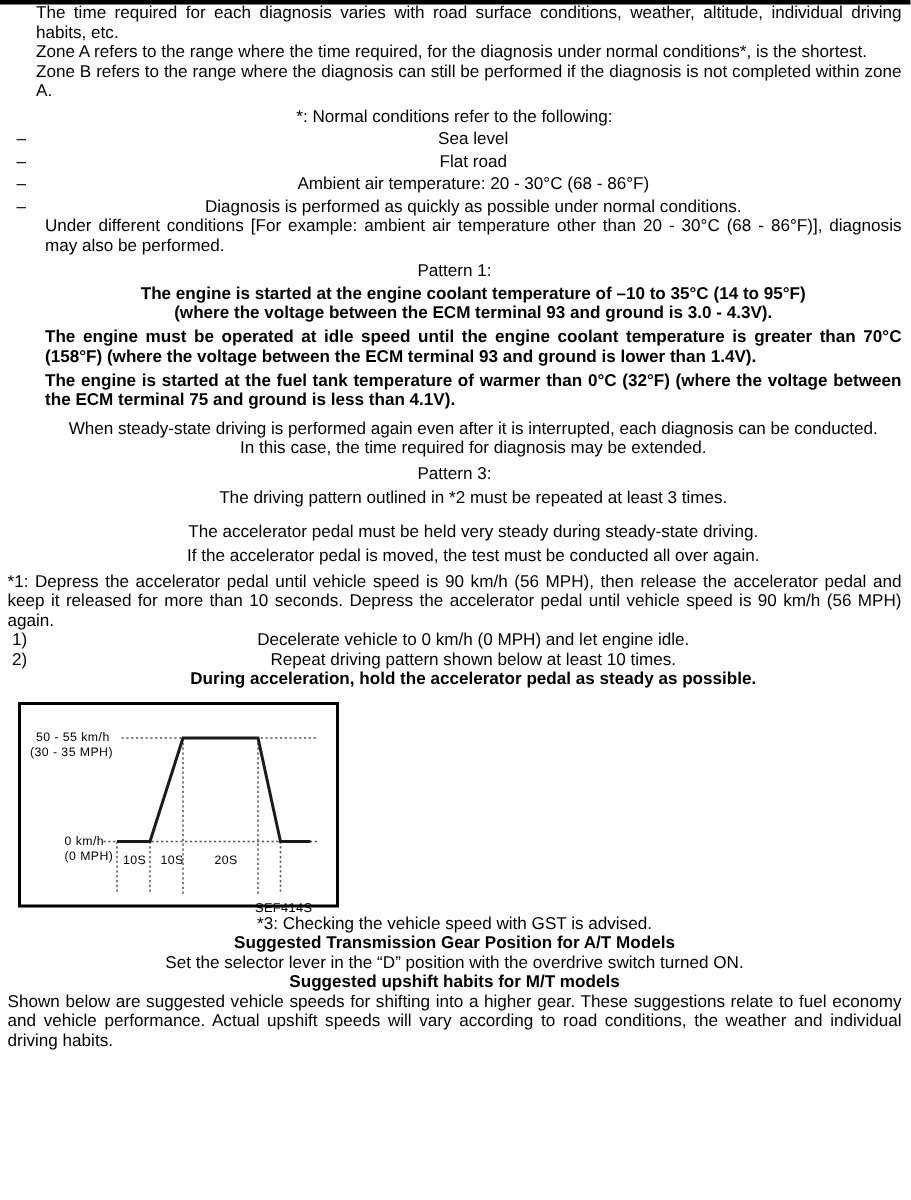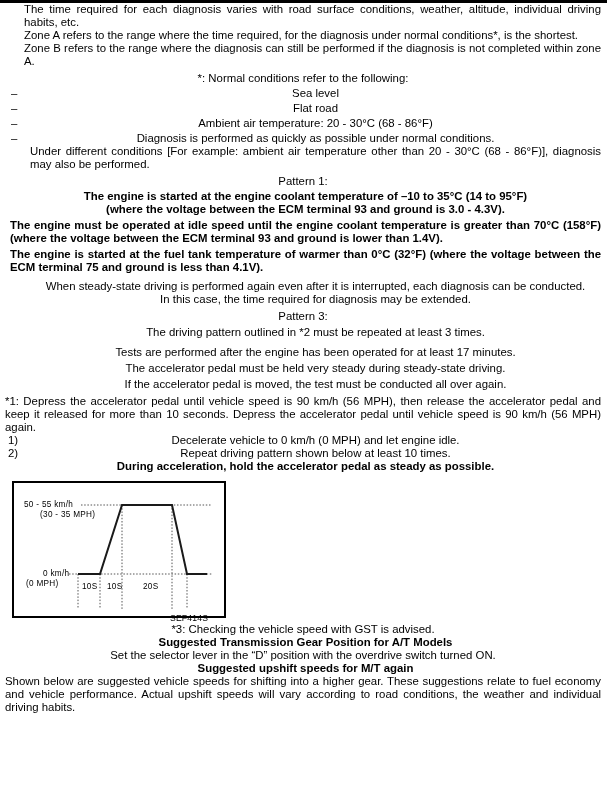--- a/index.html
+++ b/index.html
@@ -56,21 +56,21 @@
   }
   .hang-num {
     position: relative;
     padding-left: 30px;
   }
   .hang-num .nummark {
     position: absolute;
     left: 8px;
     top: 0;
   }
-  .bold { font-weight: bold; padding-left: 10px; }
+  .bold { font-weight: bold; }
   .nojust { text-align: center; }
   .sp-2 { height: 2px; }
   .sp-3 { height: 3px; }
   .sp-4 { height: 4px; }
   .sp-5 { height: 5px; }
 
   
   .figure-wrap {
     position: relative;
     margin: 8px 0 0 12px;
@@ -93,23 +93,23 @@
   }
   .fig-label {
     position: absolute;
     font-size: 8.2px;
     line-height: 10px;
     white-space: pre;
     letter-spacing: 0.3px;
     color: #000;
   }
   .lbl-hi1  { left: 12px;  top: 19px; }
-  .lbl-hi2  { left: 28px;  top: 29px; }
+  .lbl-hi2  { left: 8px;  top: 29px; }
   .lbl-lo1  { left: 31px;  top: 88px; }
-  .lbl-lo2  { left: 14px;  top: 98px; }
+  .lbl-lo2  { left: 31px;  top: 98px; }
   .lbl-t1   { left: 70px;  top: 101px; }
   .lbl-t2   { left: 95px;  top: 101px; }
   .lbl-t3   { left: 131px; top: 101px; }
   .lbl-code {
     left: 158px; top: 132px;
     font-size: 8.6px;
     font-weight: normal;
     letter-spacing: 0.2px;
   }
 </style>
@@ -174,21 +174,20 @@
 
     <div class="sp-4"></div>
 
     <p class="para nojust">Pattern 3:</p>
     <div class="sp-3"></div>
     <p class="para nojust indent-2">The driving pattern outlined in *2 must be repeated at least 3 times.</p>
 
     <div class="sp-4"></div>
 
     <div class="sp-3"></div>
-    <p class="para nojust indent-2">Tests are performed after the engine has been operated for at least 17 minutes.</p>
     <div class="sp-3"></div>
     <p class="para nojust indent-2">The accelerator pedal must be held very steady during steady-state driving.</p>
     <div class="sp-3"></div>
     <p class="para nojust indent-2">If the accelerator pedal is moved, the test must be conducted all over again.</p>
 
     <div class="sp-4"></div>
 
     <p class="para">*1: Depress the accelerator pedal until vehicle speed is 90 km/h (56 MPH), then release the accelerator pedal and keep it released for more than 10 seconds. Depress the accelerator pedal until vehicle speed is 90 km/h (56 MPH) again.</p>
 
     <p class="para nojust hang-num">
@@ -229,17 +228,17 @@
       <div class="fig-label lbl-t3">20S</div>
 
       <div class="fig-label lbl-code">SEF414S</div>
     </div>
 
     <div class="sp-5"></div>
 
     <p class="para nojust">*3: Checking the vehicle speed with GST is advised.</p>
     <p class="para nojust bold">Suggested Transmission Gear Position for A/T Models</p>
     <p class="para nojust">Set the selector lever in the “D” position with the overdrive switch turned ON.</p>
-    <p class="para nojust bold">Suggested upshift speeds for M/T again</p>
+    <p class="para nojust bold">Suggested upshift habits for M/T models</p>
     <p class="para">Shown below are suggested vehicle speeds for shifting into a higher gear. These suggestions relate to fuel economy and vehicle performance. Actual upshift speeds will vary according to road conditions, the weather and individual driving habits.</p>
 
   </div>
 </div>
 
 </body></html>

